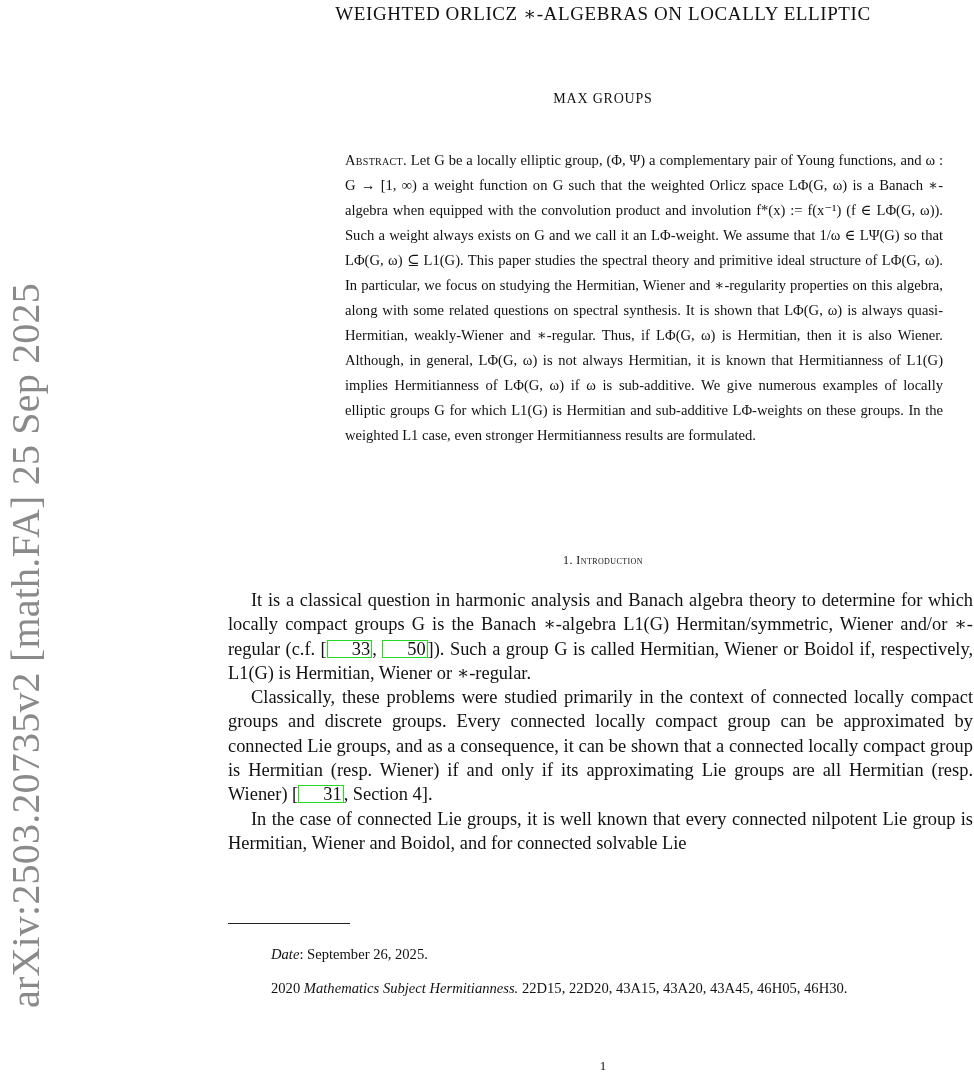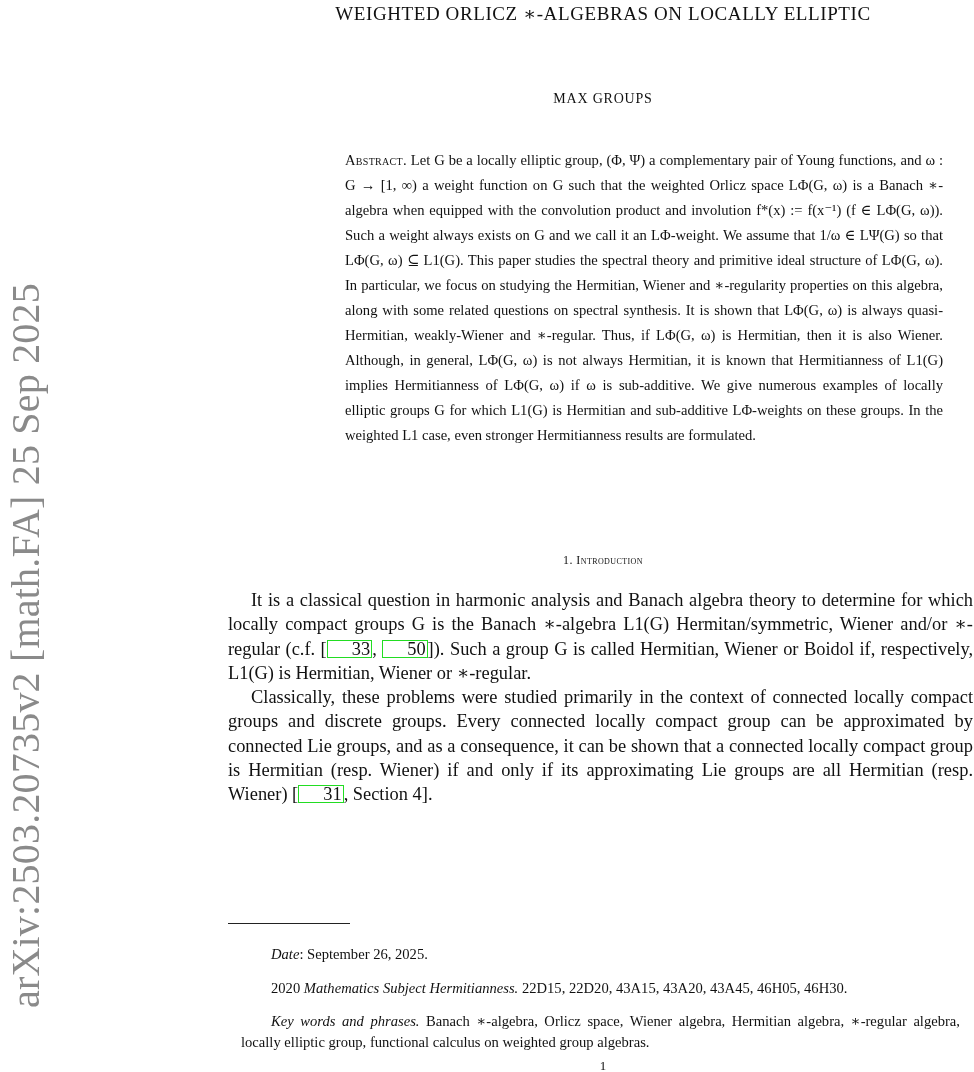--- a/index.html
+++ b/index.html
@@ -47,23 +47,23 @@
 </div>
 
 <div class="section-title">
   <span>1.</span>
   <span class="sc">Introduction</span>
 </div>
 
 <div class="body">
   <p><span>It is a classical question in harmonic analysis and Banach algebra theory to determine for which locally compact groups G is the Banach ∗-algebra L1(G) Hermitan/symmetric, Wiener and/or ∗-regular (c.f. [</span><a class="cite">33</a>, <a class="cite">50</a><span>]). Such a group G is called Hermitian, Wiener or Boidol if, respectively, L1(G) is Hermitian, Wiener or ∗-regular.</span></p>
   <p><span>Classically, these problems were studied primarily in the context of connected locally compact groups and discrete groups. Every connected locally compact group can be approximated by connected Lie groups, and as a consequence, it can be shown that a connected locally compact group is Hermitian (resp. Wiener) if and only if its approximating Lie groups are all Hermitian (resp. Wiener) [</span><a class="cite">31</a><span>, Section 4].</span></p>
+  <p>In the case of connected Lie groups, it is well known that every connected nilpotent Lie group is Hermitian, Wiener and Boidol, and for connected solvable Lie</p>
 </div>
 
 <div class="fn-rule"></div>
 
 <div class="footnotes">
   <p><span class="it">Date</span><span>: September 26, 2025.</span></p>
   <p><span>2020</span> <span class="it">Mathematics Subject Hermitianness.</span> <span>22D15, 22D20, 43A15, 43A20, 43A45, 46H05, 46H30.</span></p>
-  <p><span class="it">Key words and phrases.</span> <span>Banach ∗-algebra, Orlicz space, Wiener algebra, Hermitian algebra, ∗-regular algebra, locally elliptic group, functional calculus on weighted group algebras.</span></p>
 </div>
 
 <div class="pagenum">1</div>
 
 </body></html>

